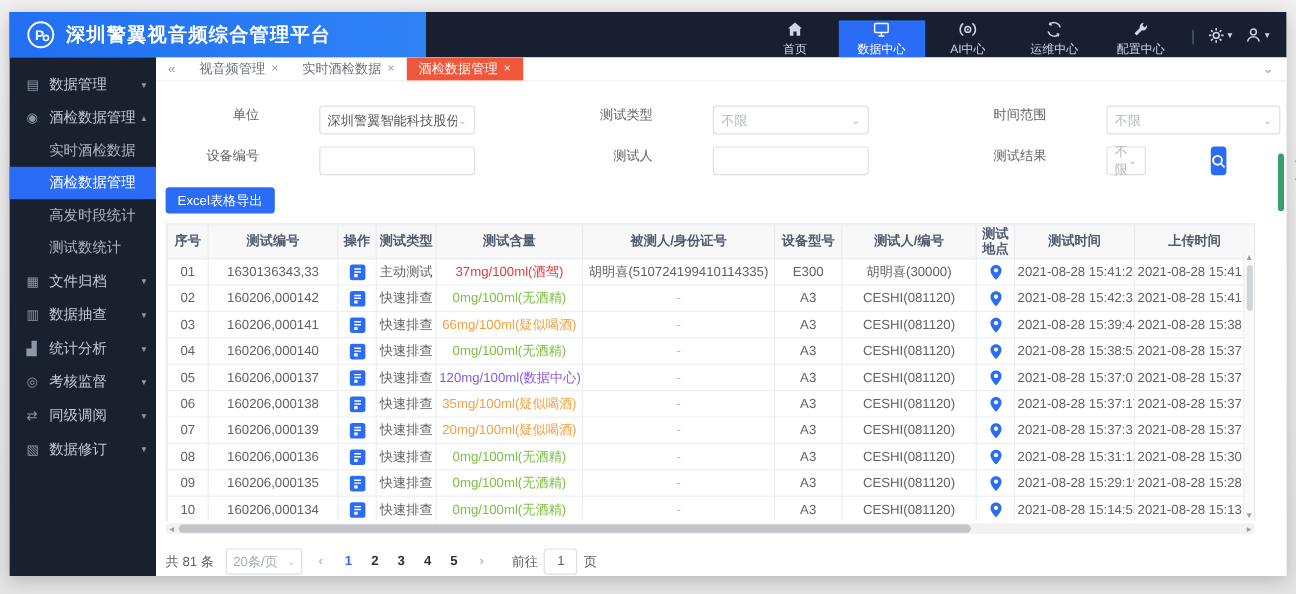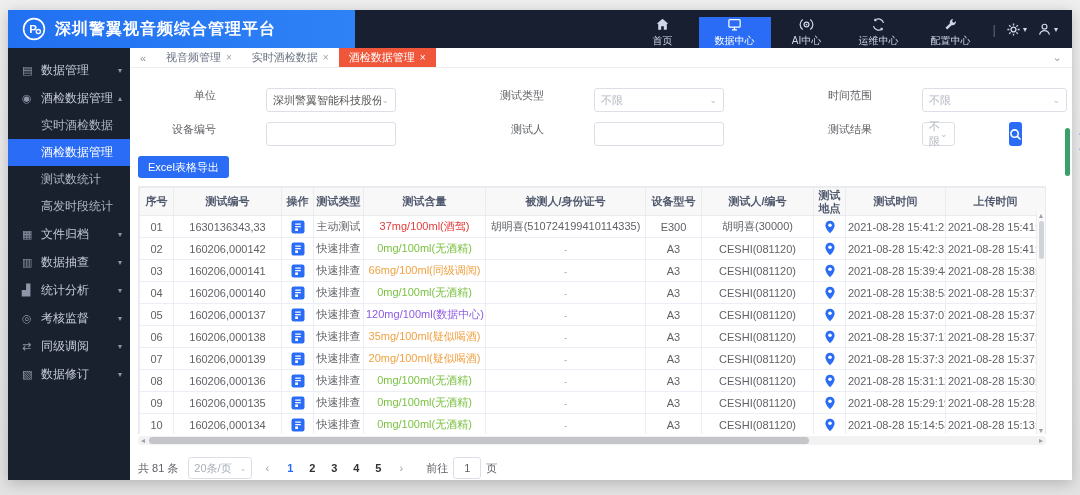--- a/index.html
+++ b/index.html
@@ -183,24 +183,24 @@
         <span>酒检数据管理</span>
         <span class="sb-caret">▴</span>
       </div>
       <div class="sb-item child">
         <span>实时酒检数据</span>
       </div>
       <div class="sb-item child active">
         <span>酒检数据管理</span>
       </div>
       <div class="sb-item child">
+        <span>高发时段统计</span>
+      </div>
+      <div class="sb-item child">
         <span>测试数统计</span>
-      </div>
-      <div class="sb-item child">
-        <span>高发时段统计</span>
       </div>
       <div class="sb-item">
         <span class="sb-ico">▦</span>
         <span>文件归档</span>
         <span class="sb-caret">▾</span>
       </div>
       <div class="sb-item">
         <span class="sb-ico">▥</span>
         <span>数据抽查</span>
         <span class="sb-caret">▾</span>
@@ -370,21 +370,21 @@
             </tr>
             <tr>
               <td>03</td>
               <td>160206,000141</td>
               <td><span class="op-ic"><svg viewBox="0 0 14 14">
                     <rect x=".5" y=".5" width="13" height="13" rx="2.2" fill="#2a6cf5"></rect>
                     <path d="M4.2 3.6h5.6v1.2H4.2zM4.2 6h5.6v1.2H4.2z" fill="#fff"></path>
                     <path d="M4.2 8.4 7 8.4 7 11 4.2 11z" fill="#fff"></path>
                   </svg></span></td>
               <td>快速排查</td>
-              <td class="c-orange">66mg/100ml(同级调阅)</td>
+              <td class="c-orange">66mg/100ml(疑似喝酒)</td>
               <td class="c-dash">-</td>
               <td>A3</td>
               <td>CESHI(081120)</td>
               <td><span class="pin-ic"><svg viewBox="0 0 14 14">
                     <path d="M7 .8C4.4.8 2.4 2.8 2.4 5.4 2.4 8.7 7 13.2 7 13.2s4.6-4.5 4.6-7.8C11.6 2.8 9.6.8 7 .8z" fill="#2a6cf5"></path>
                     <circle cx="7" cy="5.3" r="1.8" fill="#fff"></circle>
                   </svg></span></td>
               <td>2021-08-28 15:39:44</td>
               <td>2021-08-28 15:38:43</td>
             </tr>

